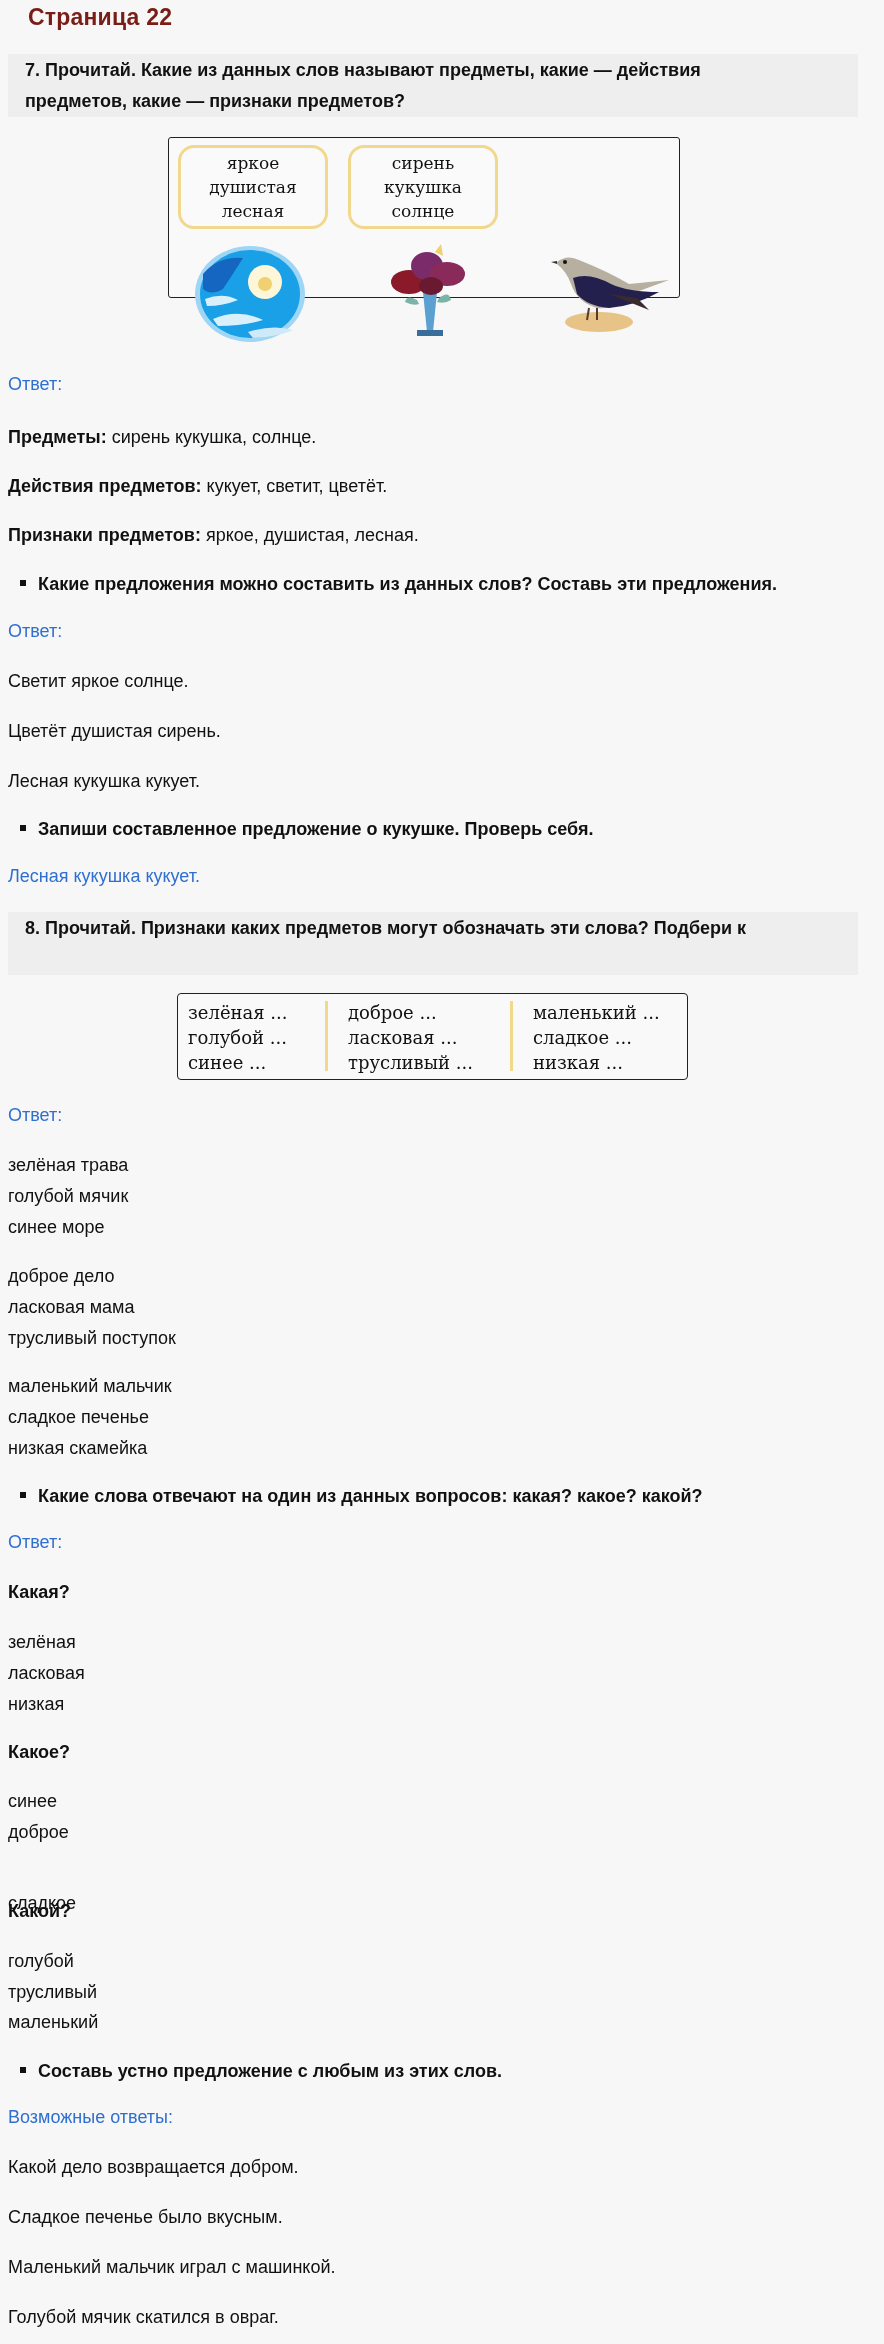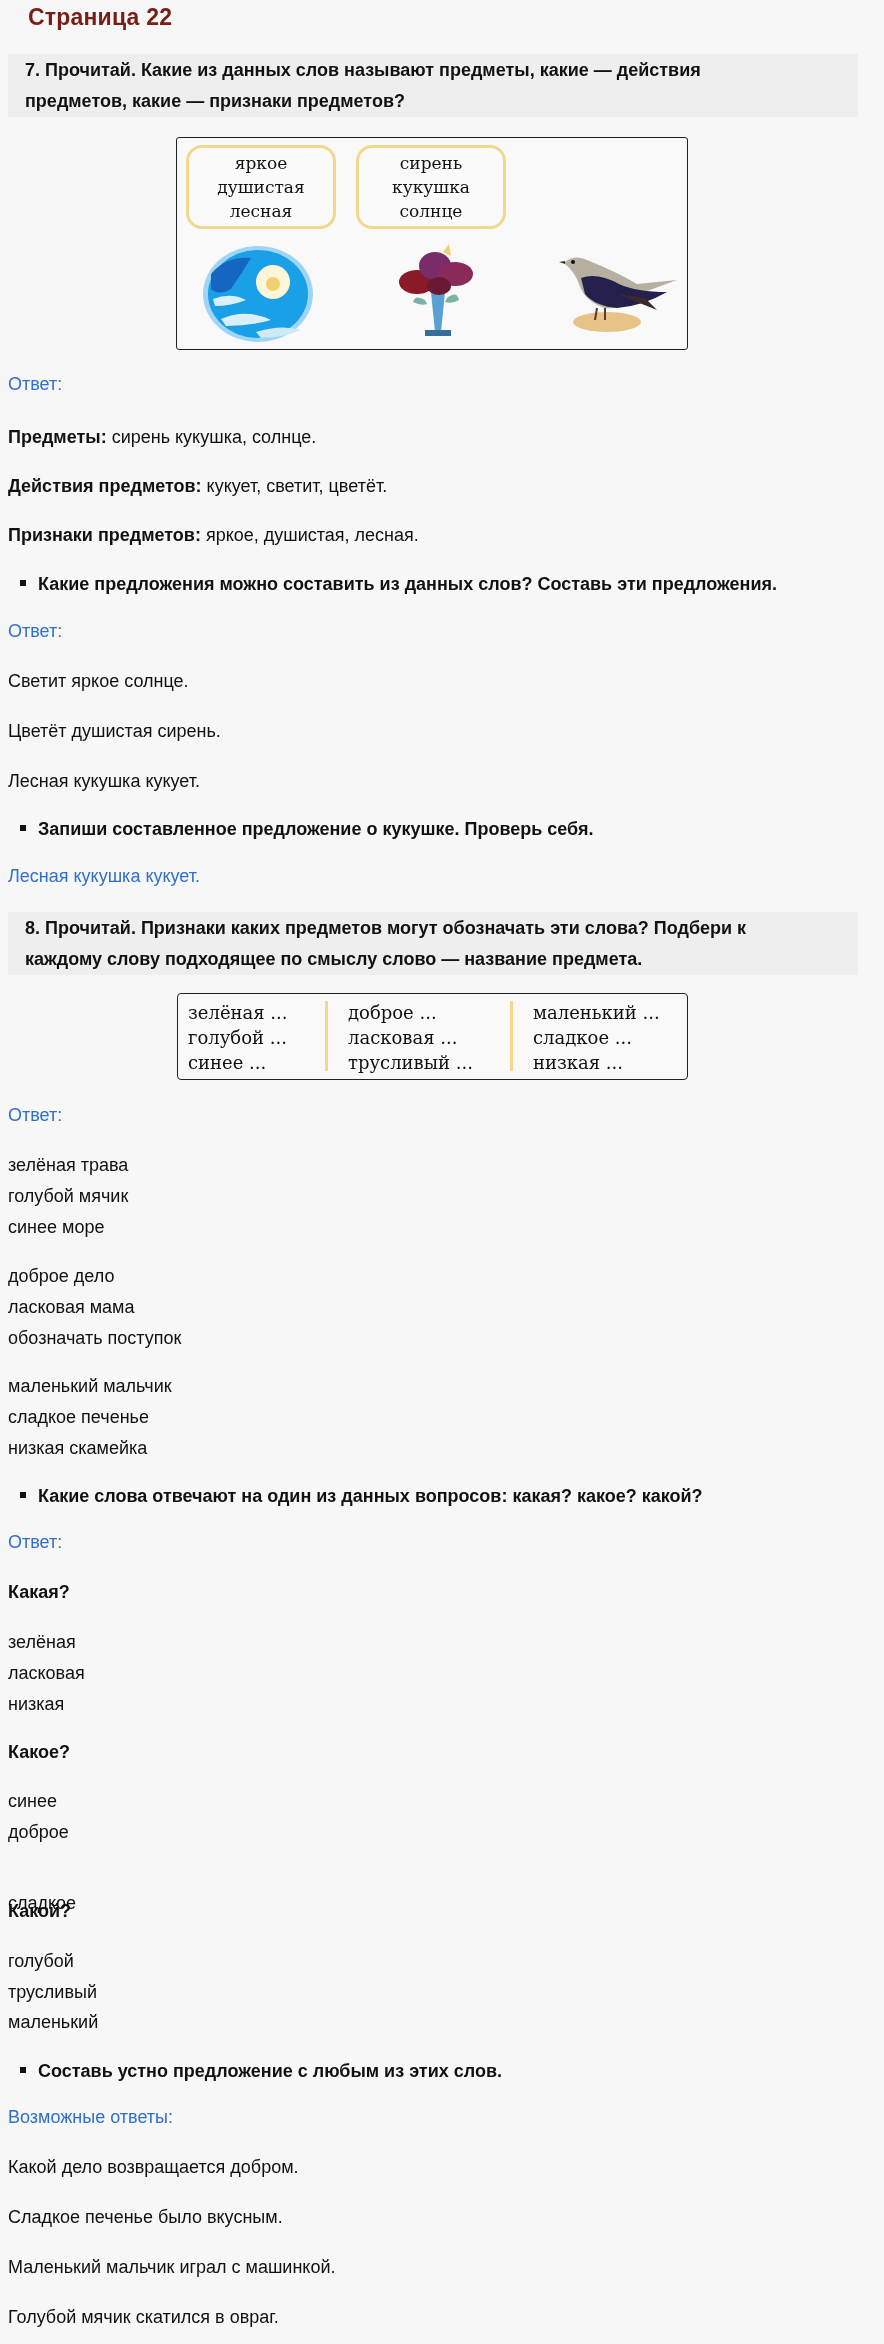--- a/index.html
+++ b/index.html
@@ -17,21 +17,21 @@
     font-size: 18px; font-weight: bold; line-height: 31px; padding: 1px 0 1px 17px; box-sizing: border-box;
   }
   .answer-label { left: 8px; font-size: 18px; color: #2f6fd0; }
   .line { left: 8px; font-size: 18px; color: #111; white-space: nowrap; }
   .line b { font-weight: bold; margin-top: 16px; }
   .bullet { left: 20px; font-size: 18px; font-weight: bold; white-space: nowrap; }
   .bullet .sq { display: inline-block; width: 6px; height: 6px; background: #111; margin-right: 12px; vertical-align: middle; position: relative; top: -2px; }
   .heading { left: 8px; font-size: 18px; font-weight: bold; }
 
   .imgbox {
-    left: 176px; top: 137px; width: 512px; height: 213px;
+    left: 168px; top: 137px; width: 512px; height: 161px;
     border: 1.5px solid #222; border-radius: 3px; background: #f9f9f9; box-sizing: border-box;
   }
   .card {
     top: 7px; width: 150px; height: 84px; border: 3px solid #f2d88c; border-radius: 16px;
     box-sizing: border-box; text-align: center; font-family: "DejaVu Serif", "Liberation Serif", serif;
     font-size: 17px; line-height: 24px; padding-top: 3px; color: #111; background: #fafafa;
   }
   .wordbox {
     left: 177px; top: 993px; width: 511px; height: 87px;
     border: 1.5px solid #222; border-radius: 4px; background: #f9f9f9; box-sizing: border-box;
@@ -107,21 +107,20 @@
 <div class="abs answer-label" style="top:621px;">Ответ:</div>
 <div class="abs line" style="top:671px;">Светит яркое солнце.</div>
 <div class="abs line" style="top:721px;">Цветёт душистая сирень.</div>
 <div class="abs line" style="top:771px;">Лесная кукушка кукует.</div>
 
 <div class="abs bullet" style="top:819px;"><span class="sq"></span><span>Запиши составленное предложение о кукушке. Проверь себя.</span></div>
 <div class="abs answer-label" style="top:866px;">Лесная кукушка кукует.</div>
 
 <div class="abs qbox" style="top:912px;height:63px;">
   <div>8. Прочитай. Признаки каких предметов могут обозначать эти слова? Подбери к</div>
-  <div>каждому слову подходящее по смыслу слово — название предмета.</div>
 </div>
 
 <div class="abs wordbox">
   <div class="abs col" style="left:10px;">
     <div>зелёная  ...</div>
     <div>голубой  ...</div>
     <div>синее  ...</div>
   </div>
   <div class="abs divider" style="left:147px;"></div>
   <div class="abs col" style="left:170px;">
@@ -138,21 +137,21 @@
 </div>
 
 <div class="abs answer-label" style="top:1105px;">Ответ:</div>
 
 <div class="abs line" style="top:1155px;">зелёная трава</div>
 <div class="abs line" style="top:1186px;">голубой мячик</div>
 <div class="abs line" style="top:1217px;">синее море</div>
 
 <div class="abs line" style="top:1266px;">доброе дело</div>
 <div class="abs line" style="top:1297px;">ласковая мама</div>
-<div class="abs line" style="top:1328px;">обозначать поступок</div>
+<div class="abs line" style="top:1328px;">трусливый поступок</div>
 
 <div class="abs line" style="top:1376px;">маленький мальчик</div>
 <div class="abs line" style="top:1407px;">сладкое печенье</div>
 <div class="abs line" style="top:1438px;">низкая скамейка</div>
 
 <div class="abs bullet" style="top:1486px;"><span class="sq"></span><span>Какие слова отвечают на один из данных вопросов: какая? какое? какой?</span></div>
 
 <div class="abs answer-label" style="top:1532px;">Ответ:</div>
 
 <div class="abs heading" style="top:1582px;">Какая?</div>

